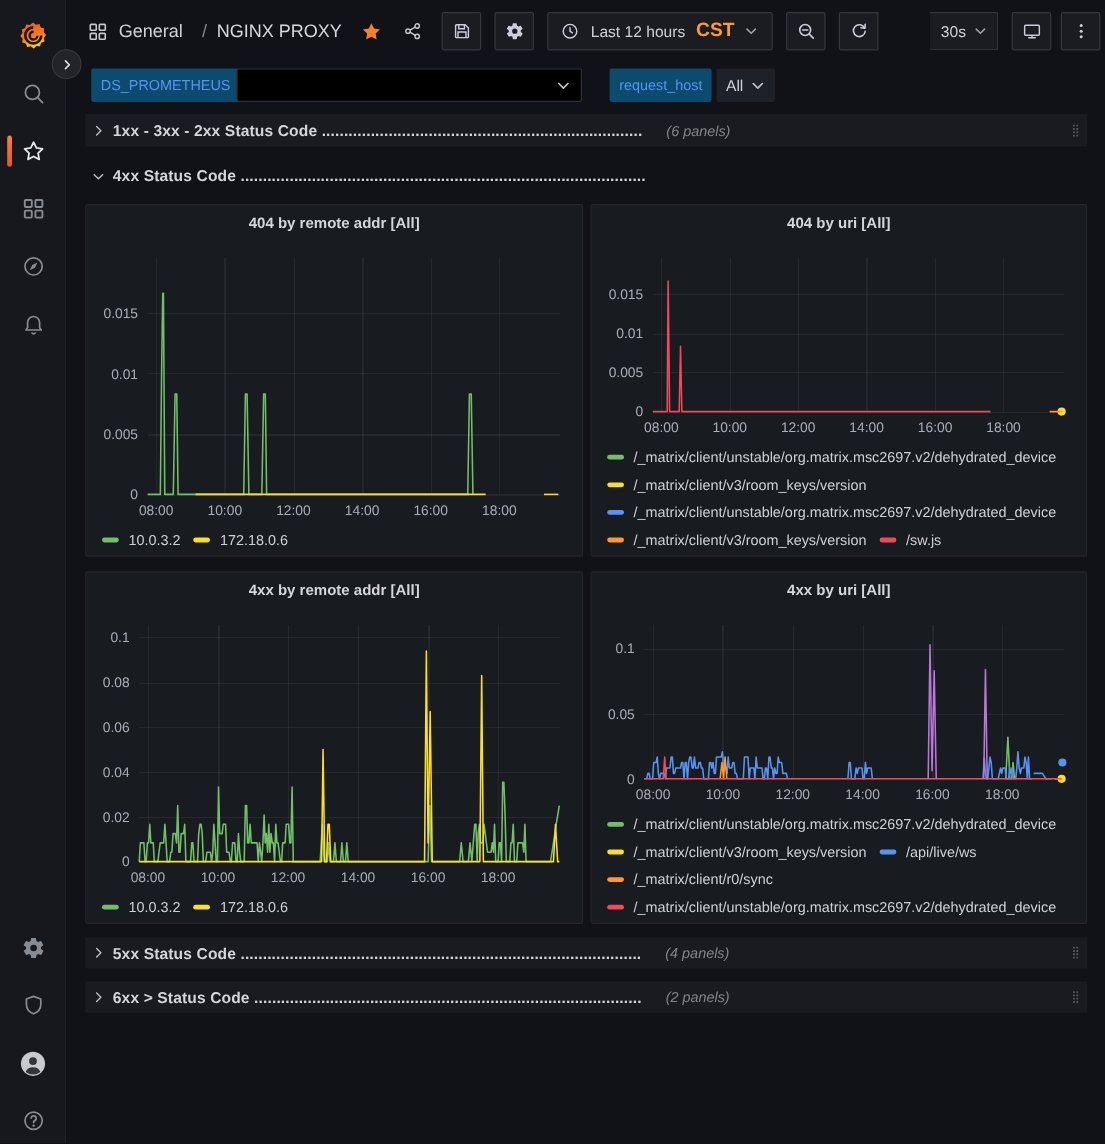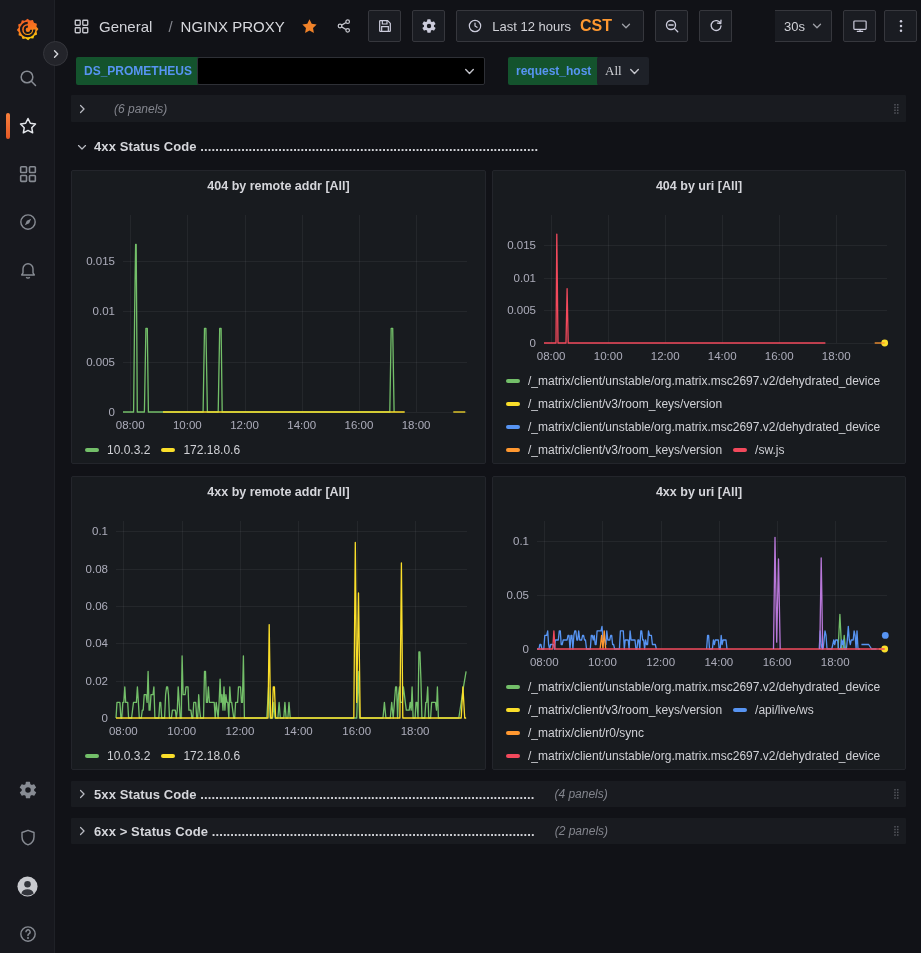--- a/index.html
+++ b/index.html
@@ -79,30 +79,30 @@
   .tb-zone { color:#ff9830; font-size:16px; font-weight:700; margin-right:7px; }
   .tb-chevron { color:#9fa1a8; display:flex; }
   .tb-chevron .ic { width:14px; height:14px; }
   .tb-interval { color:#d0d1d7; margin:0 5px 0 2px; }
   .tb-kebab { margin-left:8px; }
 
   
   .submenu { position:absolute; left:55px; top:52px; right:0; height:43px; }
   .chip {
     position:absolute; top:5px; height:28px;
-    background:#14532d; border-radius:2px;
+    background:#0c4a6e; border-radius:2px;
     display:flex; align-items:center;
-    color:#5794f2; font-size:12px; font-weight:700;
+    color:#5794f2; font-size:12px; font-weight:400;
     padding:0 8px; cursor:pointer; white-space:nowrap;
   }
   .var-select {
     position:absolute; top:5px; height:28px;
     background:#000; border:1px solid #2e3036; border-radius:2px;
     display:flex; align-items:center; justify-content:flex-end;
-    color:#c3c4cb; cursor:pointer; padding:0 8px;font-family:Liberation Serif, serif;
+    color:#c3c4cb; cursor:pointer; padding:0 8px;
   }
   .var-select .ic { width:13px; height:13px; }
   .var-select .val { color:#d2d3d8; font-size:13px; font-weight:400; margin-right:6px; }
   .vs-all { background:#1e2128; border:none; }
 
   
   .dash { position:absolute; left:71px; top:95px; width:835px; height:858px; }
   .row-hdr {
     position:absolute; left:0; width:835px;
     display:flex; align-items:center; cursor:pointer;
@@ -328,20 +328,21 @@
   </div>
 </div>
 
 <main class="dash" id="dash">
     <div class="row-hdr collapsed" style="top: 0px; height: 27px;">
       <span class="row-chevron">
         <svg class="ic" viewBox="0 0 24 24">
           <polyline points="9.5,6 15.5,12 9.5,18" fill="none" stroke="currentColor" stroke-width="2.1" stroke-linecap="round" stroke-linejoin="round"></polyline>
         </svg>
       </span>
+      <span class="row-title">1xx - 3xx - 2xx Status Code ........................................................................</span>
       <span class="row-count">(6 panels)</span>
       <span class="row-grip">
         <svg class="ic" style="width:11px;height:22px" viewBox="0 0 24 28">
           <g fill="currentColor">
             <rect x="7" y="3" width="3.4" height="3.4" rx="0.6"></rect>
             <rect x="13" y="3" width="3.4" height="3.4" rx="0.6"></rect>
             <rect x="7" y="9" width="3.4" height="3.4" rx="0.6"></rect>
             <rect x="13" y="9" width="3.4" height="3.4" rx="0.6"></rect>
             <rect x="7" y="15" width="3.4" height="3.4" rx="0.6"></rect>
             <rect x="13" y="15" width="3.4" height="3.4" rx="0.6"></rect>

